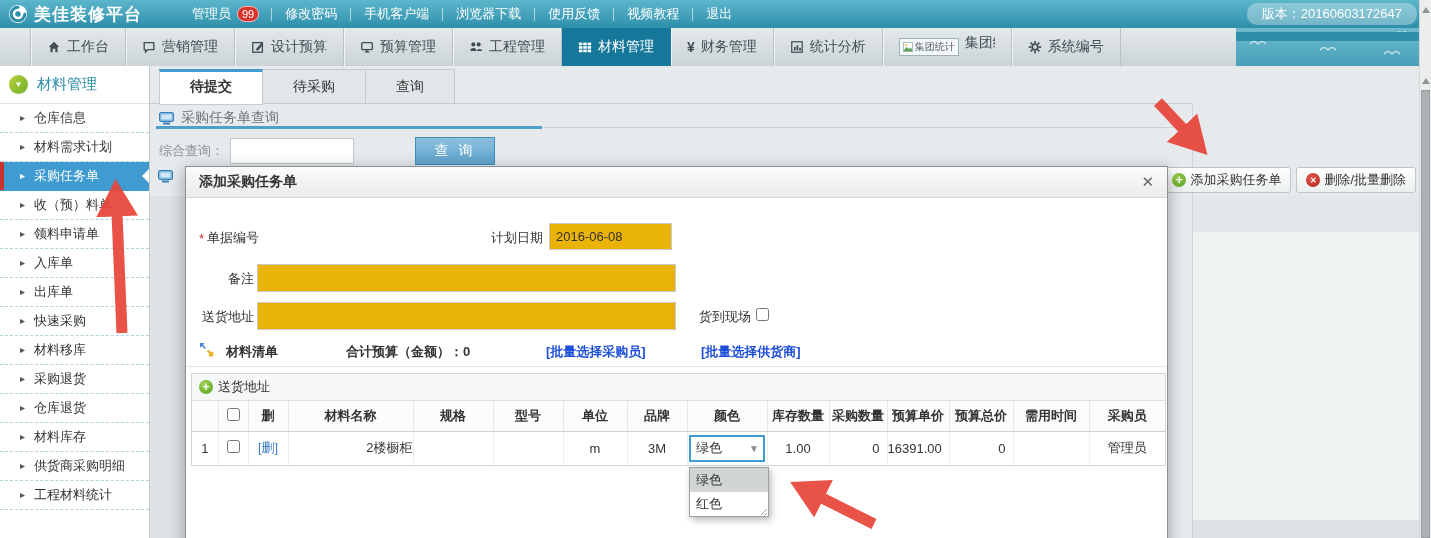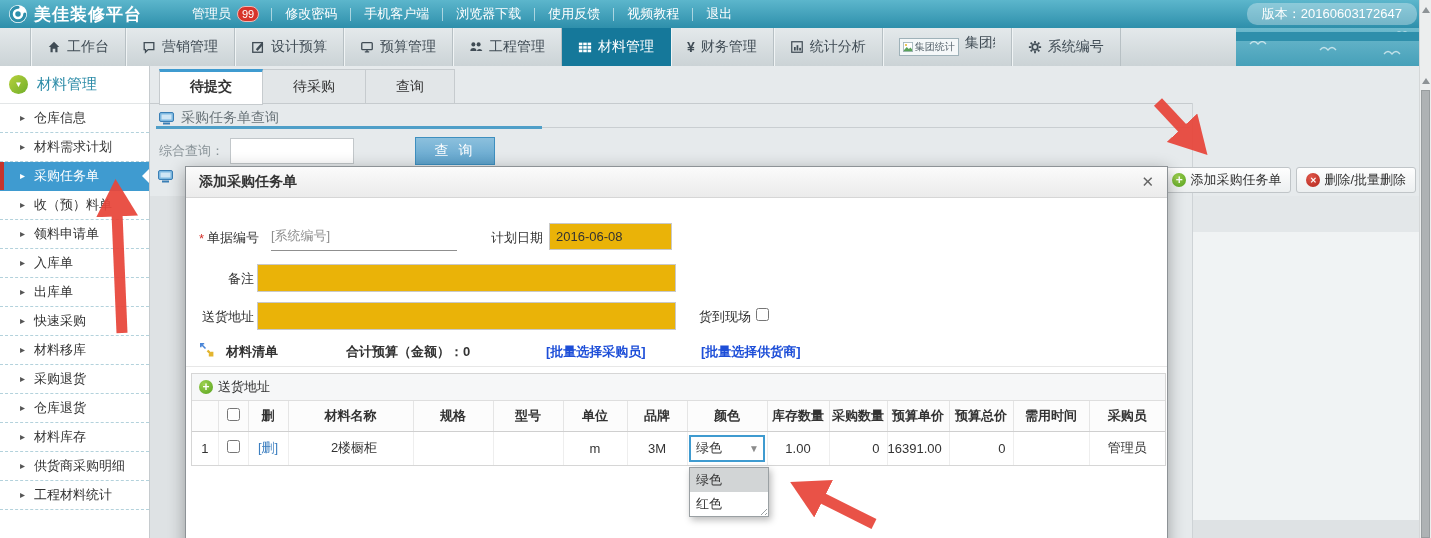--- a/index.html
+++ b/index.html
@@ -99,21 +99,21 @@
   .sec-bold { position:absolute; font-weight:bold; font-size:13px; color:#333; }
   .blue-link { position:absolute; color:#1d4ed8; font-weight:bold; font-size:13px; cursor:pointer; }
   .sec-line { position:absolute; top:199px; left:0; width:100%; height:1px; background:#e7e7e7; }
 
   .mtable { position:absolute; top:206px; left:5px; width:975px; border:1px solid #d6d6d6; background:#fff; }
   .mtable-bar { height:27px; background:#f6f7f8; border-bottom:1px solid #dedede; display:flex; align-items:center; gap:5px; padding-left:7px; cursor:pointer; }
   .mtable table { width:100%; border-collapse:collapse; table-layout:fixed; }
   .mtable th { height:30px; border-bottom:1px solid #cfcfcf; border-left:1px solid #e5e5e5; font-size:13px; color:#333; background:#fcfcfc; font-weight:bold; }
   .mtable th:first-child, .mtable td:first-child { border-left:none; }
   .mtable td { height:34px; border-left:1px solid #eeeeee; text-align:center; font-size:13px; color:#333; }
-  .mtable td.lft { text-align:center; padding-left:7px; }
+  .mtable td.lft { text-align:right; padding-left:7px; }
   .mtable td.num { text-align:right; padding-right:7px; }
   .dellink { color:#3c7fc0; cursor:pointer; }
   .sel { position:relative; width:76px; height:27px; margin:0 auto; border:2px solid #3f9bd0; background:#fff;
          display:flex; align-items:center; padding-left:5px; font-size:13px; cursor:pointer; }
   .sel-arrow { position:absolute; right:4px; color:#8b8b8b; font-size:10px; }
   .ddl { position:absolute; left:503px; top:300px; width:80px; background:#fff; border:1px solid #9aa0a3;
          box-shadow:2px 3px 7px rgba(0,0,0,.28); z-index:6; }
   .opt { height:24px; line-height:24px; padding-left:6px; font-size:13px; cursor:pointer; }
   .opt.sel-opt { background:#d2d5d6; }
   .resize-corner { position:absolute; right:1px; bottom:1px; width:9px; height:9px;
@@ -351,21 +351,20 @@
   </div>
 
   <div class="modal">
     <div class="modal-head">
       <span class="modal-title">添加采购任务单</span>
       <span class="modal-close">✕</span>
     </div>
 
     <span class="req">*</span>
     <span class="lbl" style="left:21px; top:62px;">单据编号</span>
-    <span class="docno-val">[系统编号]</span>
     <span class="lbl" style="left:305px; top:62px;">计划日期</span>
     <input class="minput" style="left: 363px; top: 56px; width: 123px; height: 27px;" type="text" value="2016-06-08">
 
     <span class="lbl" style="left:14px; top:103px; width:54px; text-align:right;">备注</span>
     <input class="minput" style="left: 71px; top: 97px; width: 419px; height: 28px;" type="text" value="">
 
     <span class="lbl" style="left:14px; top:141px; width:54px; text-align:right;">送货地址</span>
     <input class="minput" style="left: 71px; top: 135px; width: 419px; height: 28px;" type="text" value="">
     <span class="lbl" style="left:513px; top:141px;">货到现场</span>
     <input class="chk onsite-chk" type="checkbox" style="">

